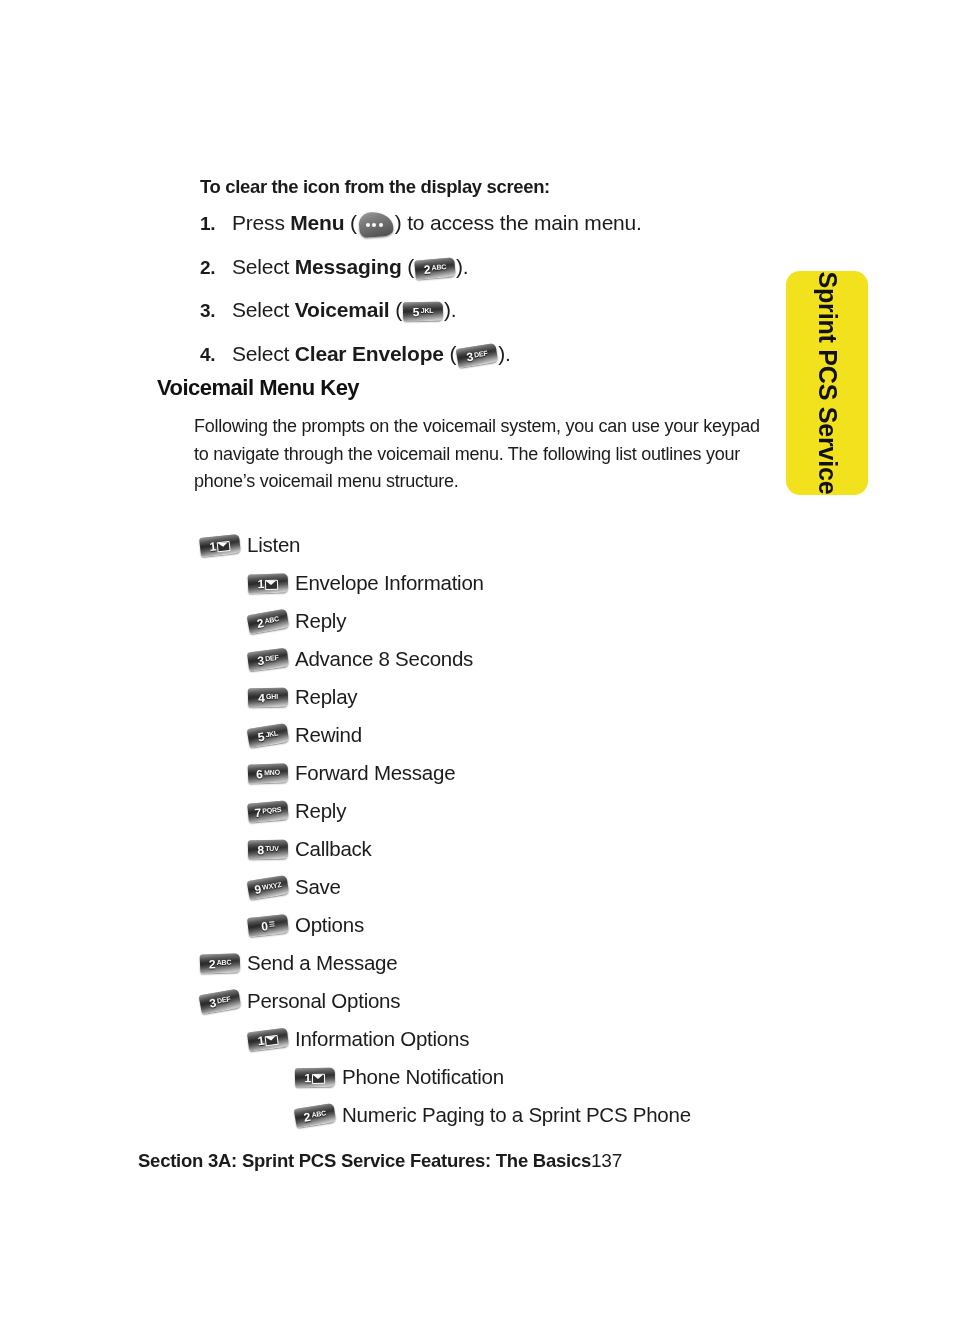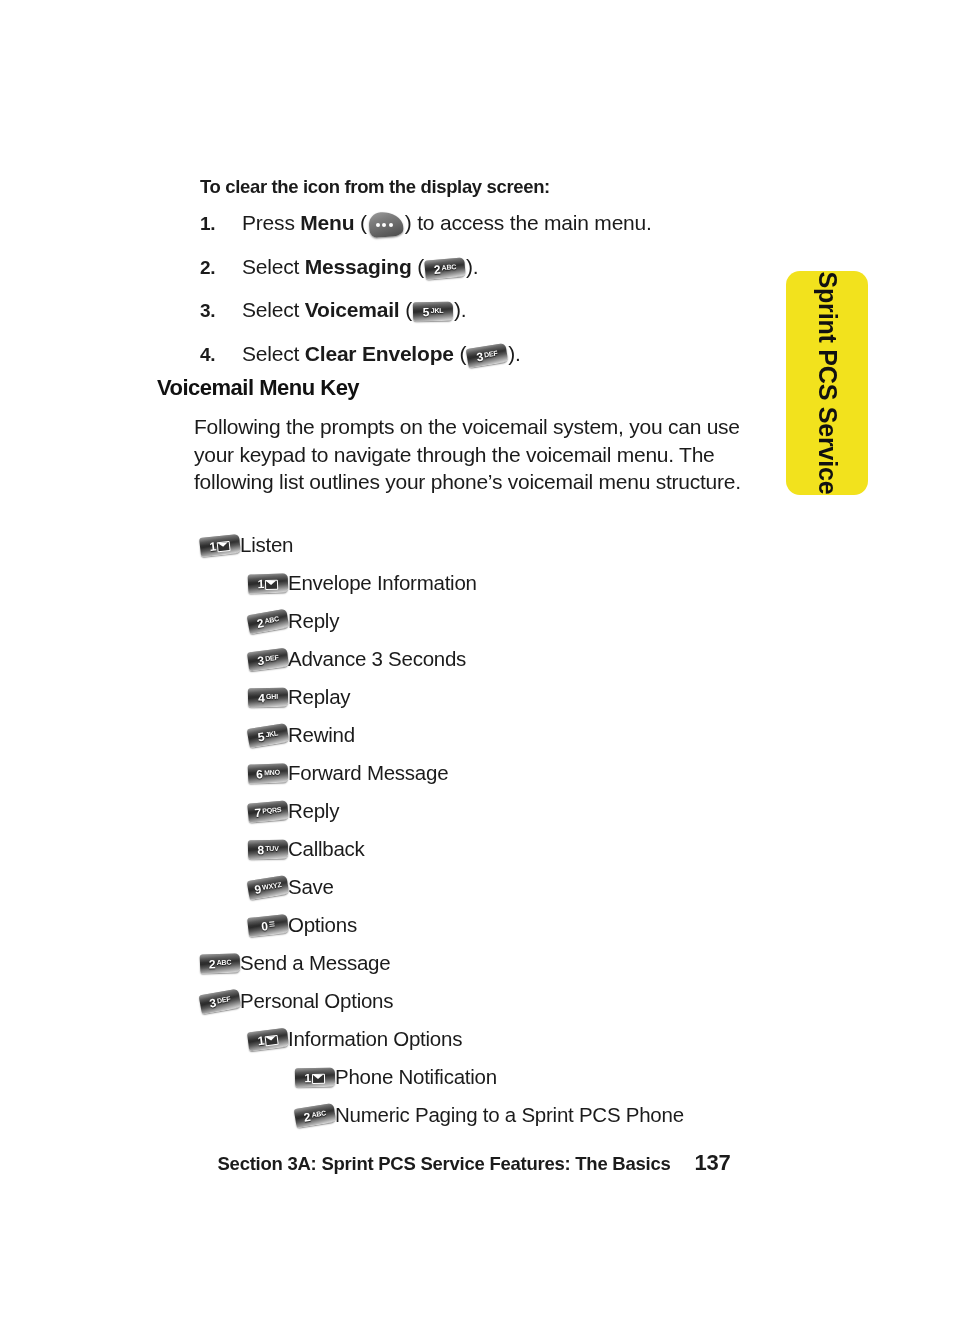--- a/index.html
+++ b/index.html
@@ -78,21 +78,20 @@
     line-height: 28px;
   }
   .step-num {
     width: 32px;
     flex: 0 0 32px;
     font-weight: bold;
     font-size: 19px;
   }
   .step-body {
     flex: 1 1 auto;
-    margin-left: 10px;
   }
   .step-body b {
     font-weight: bold;
   }
 
   
   .section-heading {
     position: absolute;
     left: 157px;
     top: 371px;
@@ -100,21 +99,21 @@
     font-weight: bold;
     letter-spacing: -0.5px;
     color: #111111;
   }
 
   .section-para {
     position: absolute;
     left: 194px;
     top: 409px;
     width: 580px;
-    font-size: 21px;
+    font-size: 18px;
     line-height: 27.5px;
     letter-spacing: -0.25px;
   }
 
   
   .tree {
     position: absolute;
     left: 0;
     top: 522px;
     width: 786px;
@@ -123,20 +122,21 @@
     display: flex;
     align-items: center;
     height: 38px;
     font-size: 20.5px;
     letter-spacing: -0.25px;
   }
   .tree-row.lvl0 { padding-left: 200px; }
   .tree-row.lvl1 { padding-left: 248px; }
   .tree-row.lvl2 { padding-left: 295px; }
   .tree-label {
+    margin-left: 7px;
     white-space: nowrap;
   }
 
   
   .key {
     position: relative;
     display: inline-block;
     width: 40px;
     height: 19px;
     flex: 0 0 40px;
@@ -257,30 +257,29 @@
   }
 
   
   .footer {
     position: absolute;
     left: 138px;
     top: 1146px;
     width: 672px;
     display: flex;
     align-items: baseline;
-    justify-content: center;
+    justify-content: flex-start;
     font-size: 18.5px;
     font-weight: bold;
     letter-spacing: -0.25px;
     color: #1b1b1b;
-    gap: 24px;
   }
   .footer-page {
-    font-size: 22px;
-    font-weight: bold;
+    font-size: 19px;
+    font-weight: normal;
   }
 </style>
 </head>
 <body>
 
 <div class="page">
 
   <div class="side-tab">
     <div class="side-tab-label">Sprint PCS Service</div>
   </div>
@@ -353,21 +352,21 @@
           </span>
           <span class="tree-label">Reply</span>
         </div>
         <div class="tree-row lvl1">
           <span class="key tilt-g ">
             <span class="key-inner">
               <span class="key-digit">3</span>
               <span class="key-letters">DEF</span>
             </span>
           </span>
-          <span class="tree-label">Advance 3 Seconds</span>
+          <span class="tree-label">Advance 8 Seconds</span>
         </div>
         <div class="tree-row lvl1">
           <span class="key tilt-h ">
             <span class="key-inner">
               <span class="key-digit">4</span>
               <span class="key-letters">GHI</span>
             </span>
           </span>
           <span class="tree-label">Replay</span>
         </div>

